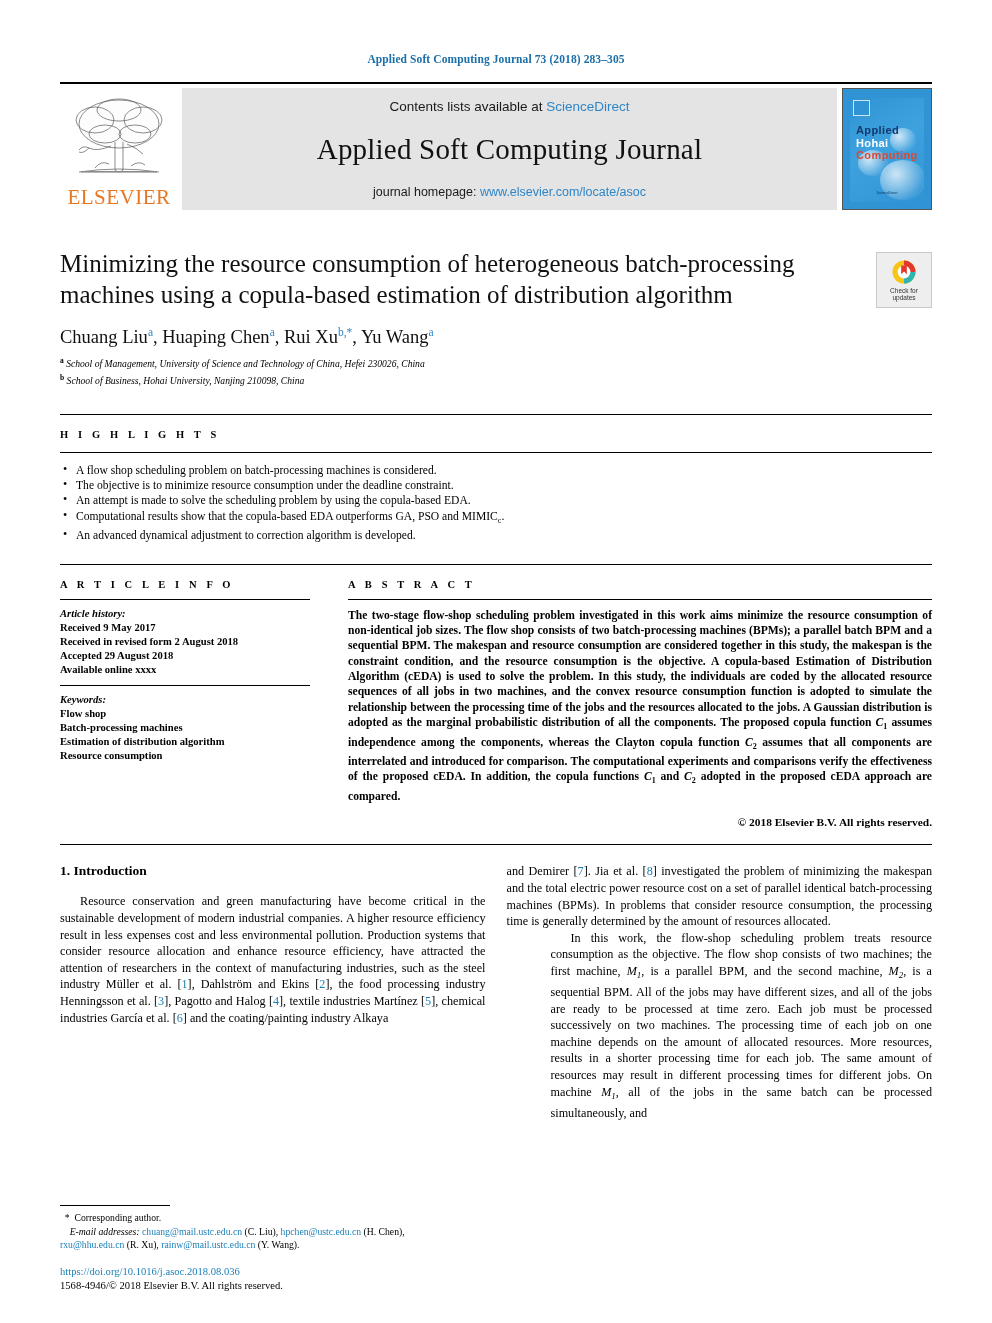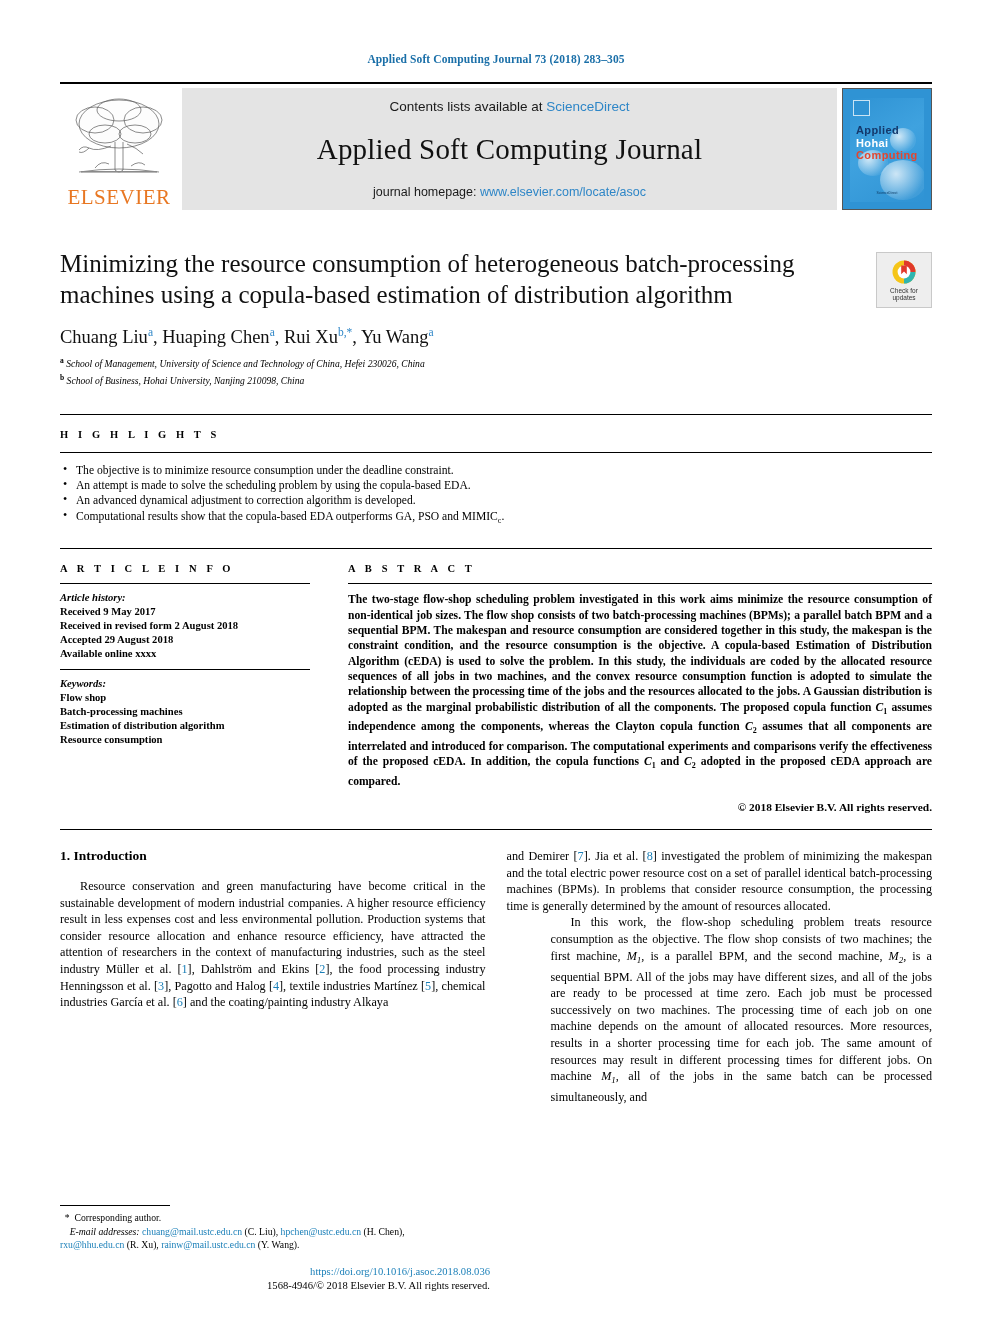--- a/index.html
+++ b/index.html
@@ -299,21 +299,20 @@
     font-size: 9.7px;
     line-height: 13.2px;
   }
   .fn-star { letter-spacing: 0; }
   .lnk { color: #1a7fb8; }
   .doi-block {
     position: absolute;
     left: 60px;
     bottom: 30px;
     width: 430px;
-    text-align: right;
   }
   .doi { color: #1a7fb8; font-size: 10.6px; line-height: 14px; }
   .issn { font-size: 10.6px; line-height: 14px; }
 </style>
 </head>
 <body>
 
 <div class="page">
 
   <div class="running-head">Applied Soft Computing Journal 73 (2018) 283–305</div>
@@ -398,24 +397,25 @@
       <span class="sup">b</span>
       <span>School of Business, Hohai University, Nanjing  210098, China</span>
     </div>
   </div>
 
   <div class="highlights">
     <div class="divider-top"></div>
     <div class="hl-head sect-label">H I G H L I G H T S</div>
     <div class="hl-rule"></div>
     <ul class="hl-list">
+      <li>A flow shop scheduling problem on batch-processing machines is considered.</li>
       <li>The objective is to minimize resource consumption under the deadline constraint.</li>
       <li>An attempt is made to solve the scheduling problem by using the copula-based EDA.</li>
+      <li>Computational results show that the copula-based EDA outperforms GA, PSO and MIMIC<sub class="sub">c</sub>.</li>
       <li>An advanced dynamical adjustment to correction algorithm is developed.</li>
-      <li>Computational results show that the copula-based EDA outperforms GA, PSO and MIMIC<sub class="sub">c</sub>.</li>
     </ul>
   </div>
 
   <div class="info-abstract">
 
     <div class="col-info">
       <div class="sect-label">A R T I C L E   I N F O</div>
       <div class="box-rule"></div>
       <div class="info-group">
         <div class="info-title">Article history:</div>

